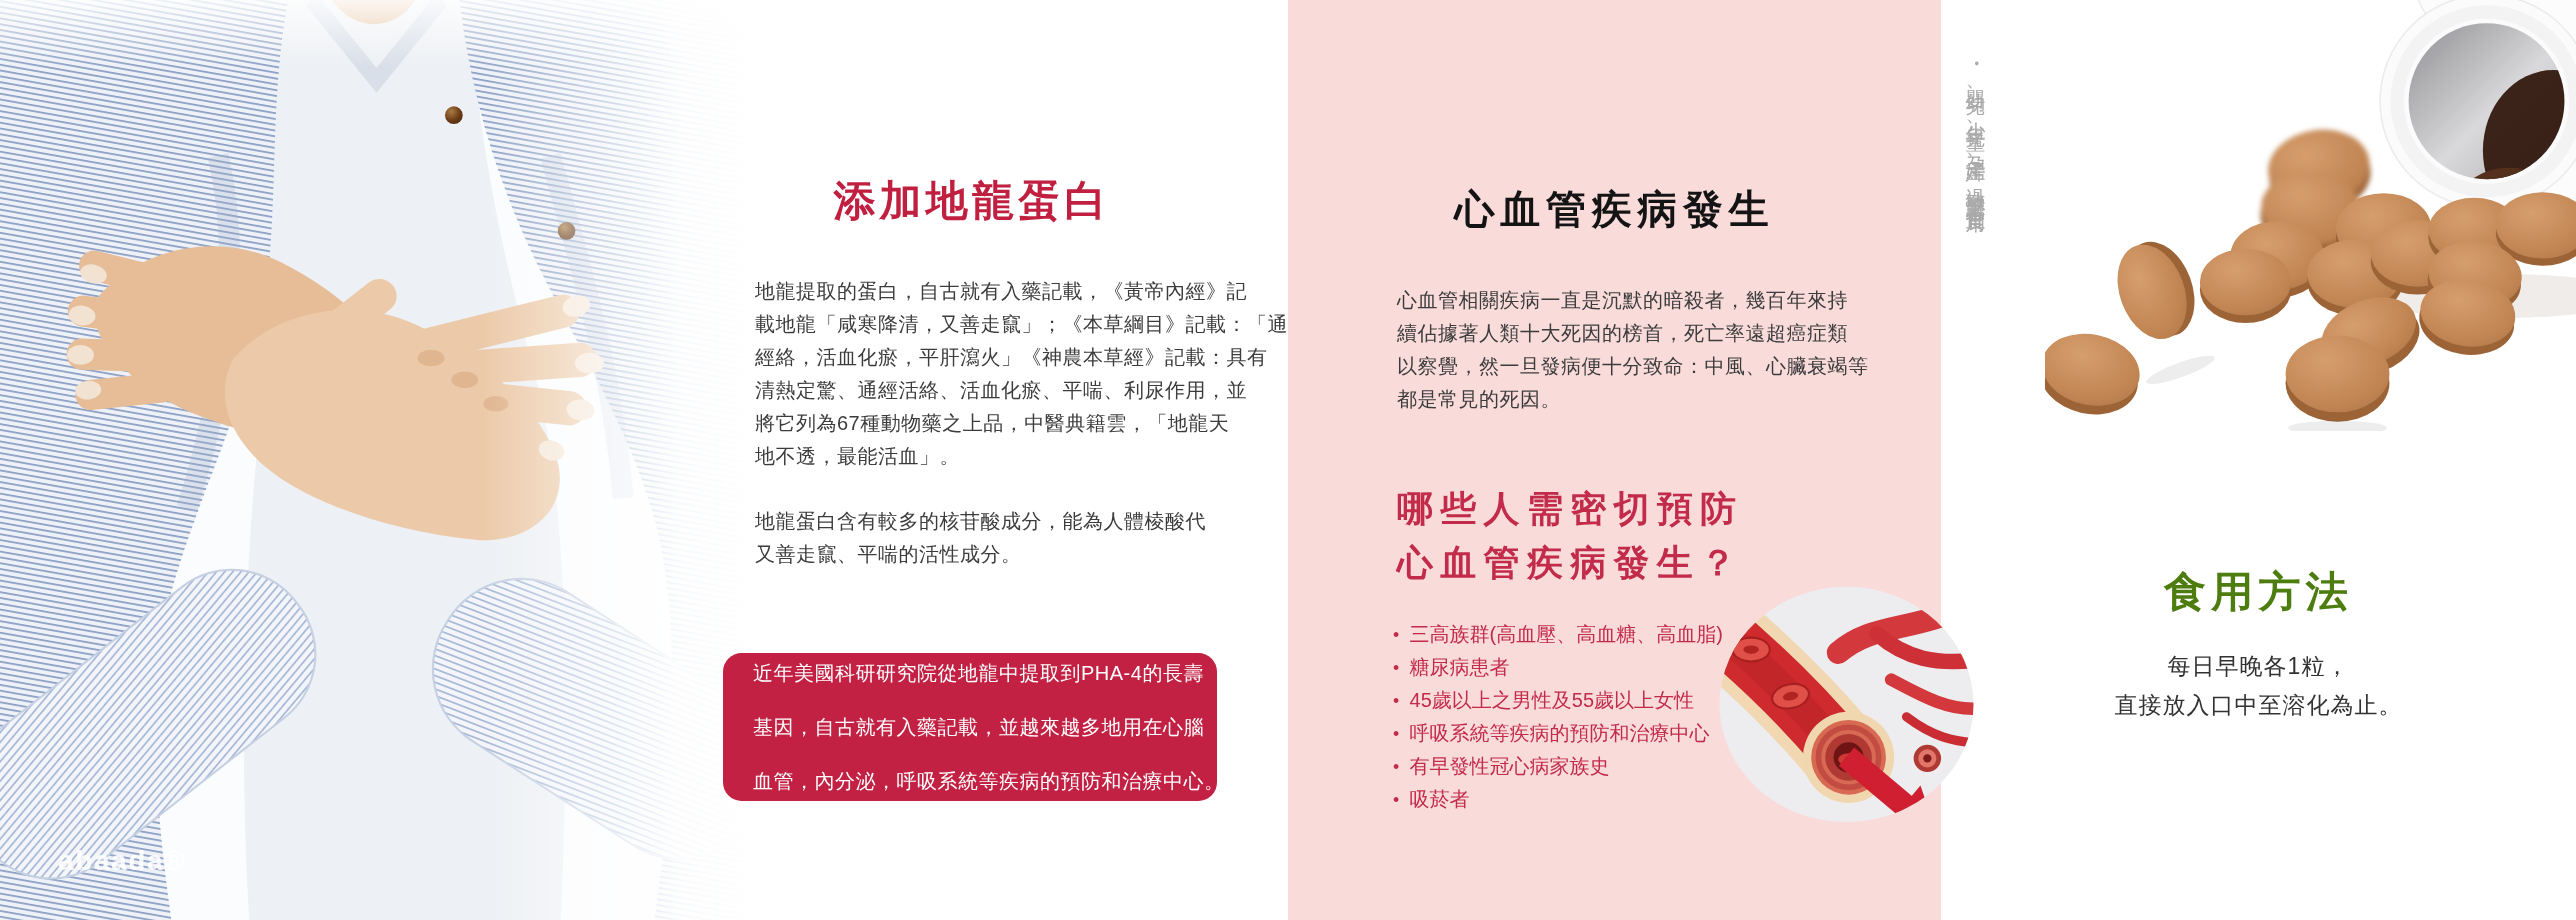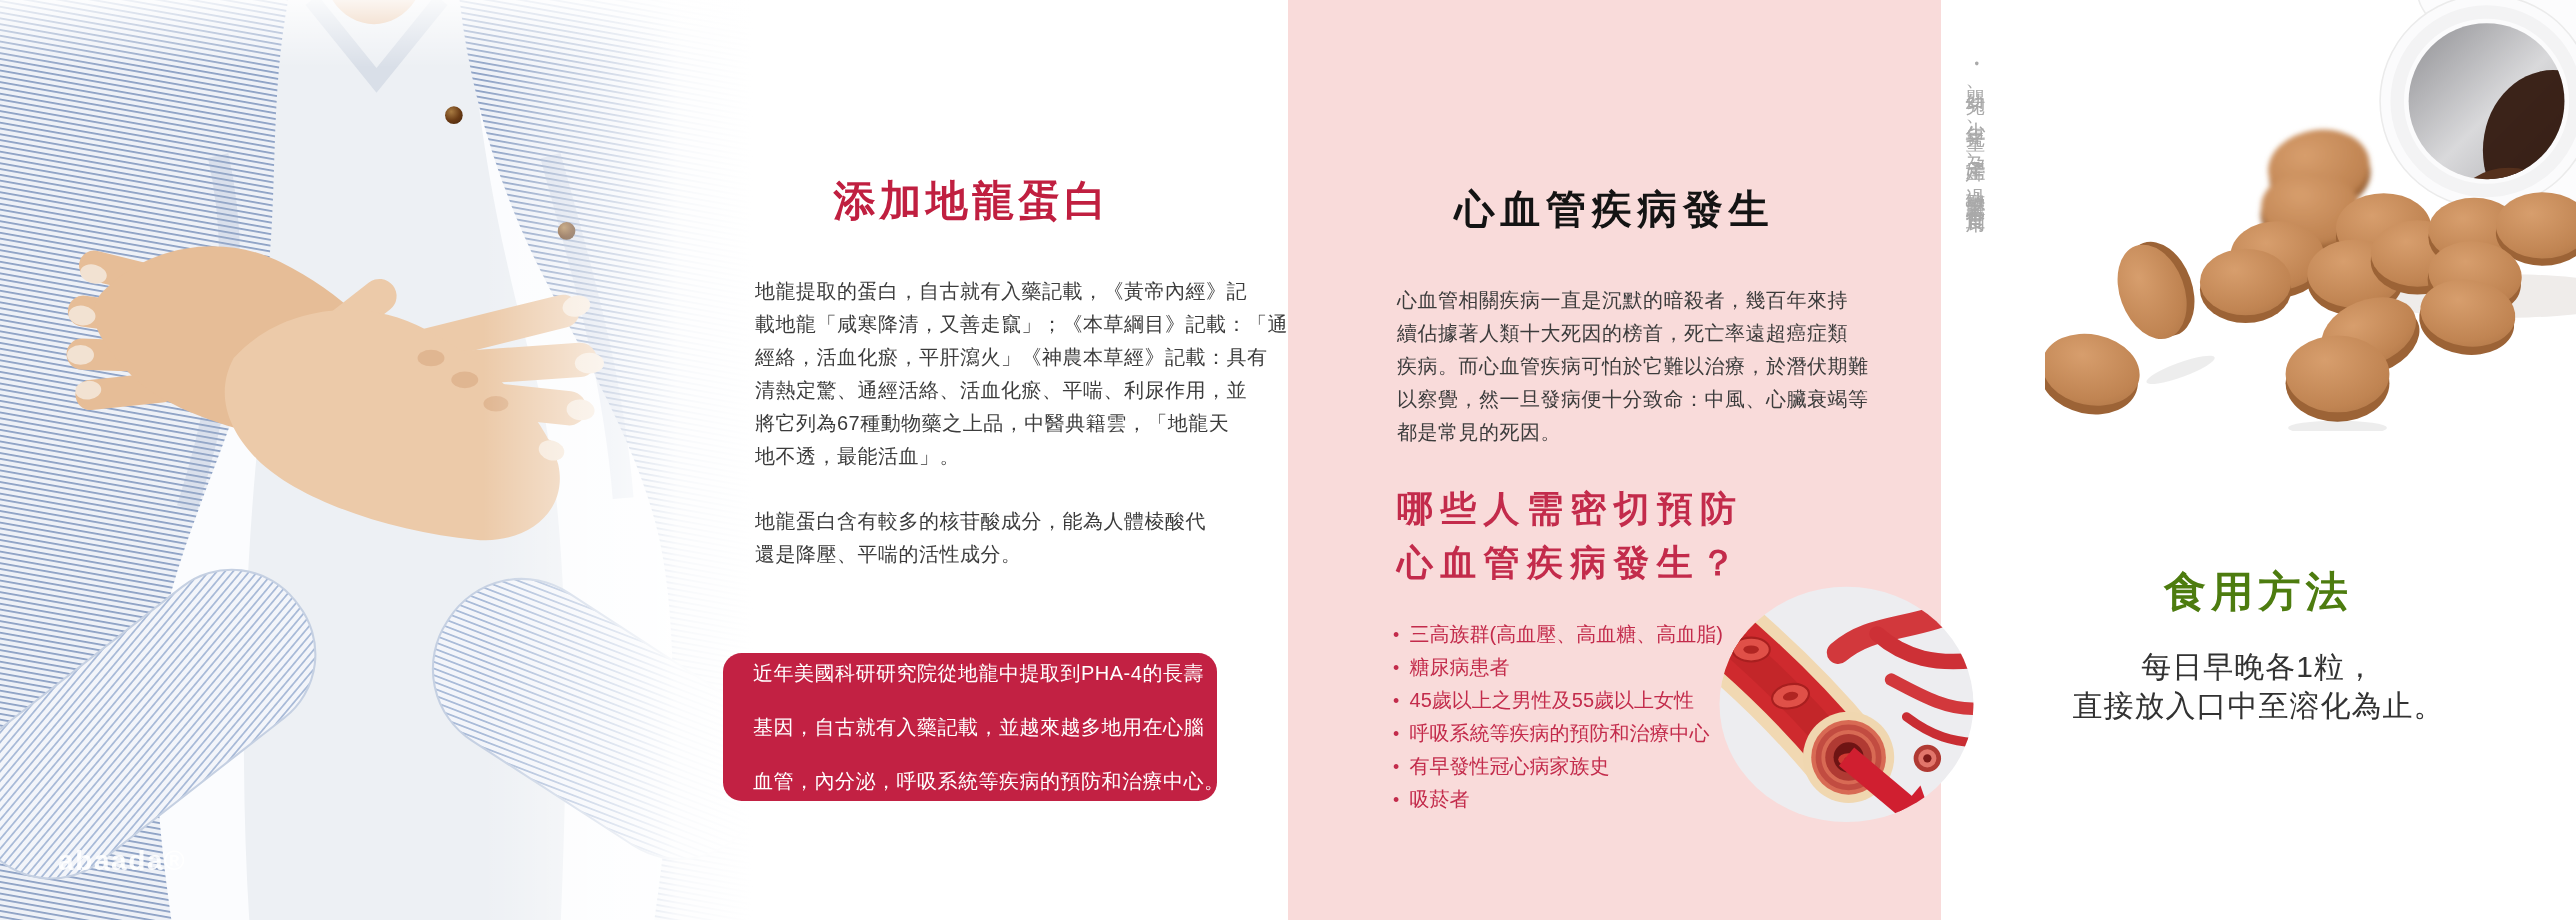--- a/index.html
+++ b/index.html
@@ -24,21 +24,21 @@
   #mid-para{left:1397px;top:284px;}
   #mid-heading{left:1397px;top:482px;font-size:36px;font-weight:bold;color:#c32b4b;line-height:54px;letter-spacing:7.3px;white-space:nowrap;}
   #mid-bullets{left:1393px;top:618px;}
   .brow{display:flex;align-items:baseline;height:33px;line-height:33px;font-size:20px;color:#c32b4b;white-space:nowrap;}
   .brow .dot{font-size:17.7px;margin-right:10.4px;}
 
   
   #vert-note{left:1963px;top:61px;height:478px;writing-mode:vertical-rl;text-orientation:mixed;font-size:20px;letter-spacing:3.1px;color:#a9a9a9;display:flex;align-items:center;}
   #vert-note .nb{font-size:13.5px;letter-spacing:0;margin-bottom:7.3px;}
   #right-title{left:2056px;top:564px;width:405px;text-align:center;font-size:42px;font-weight:bold;color:#4d7c0f;letter-spacing:5.2px;white-space:nowrap;}
-  #instructions{left:2061px;top:647px;width:395px;text-align:center;font-size:30px;color:#323232;line-height:39px;letter-spacing:1px;white-space:nowrap;}
+  #instructions{left:2061px;top:647px;width:395px;text-align:center;font-size:23px;color:#323232;line-height:39px;letter-spacing:1px;white-space:nowrap;}
 </style>
 </head>
 <body>
 
 <div class="abs" id="photo-panel">
 <svg width="753" height="920" viewBox="0 0 1450 1773" preserveAspectRatio="none">
   <defs>
     <pattern id="stripeA" width="11" height="11" patternUnits="userSpaceOnUse" patternTransform="rotate(100)">
       <rect width="11" height="11" fill="#eef1f7"></rect>
       <rect width="3.4" height="11" fill="#8ba0c4"></rect>
@@ -134,37 +134,36 @@
   <div>地龍提取的蛋白，自古就有入藥記載，《黃帝內經》記</div>
   <div>載地龍「咸寒降清，又善走竄」；《本草綱目》記載：「通</div>
   <div>經絡，活血化瘀，平肝瀉火」《神農本草經》記載：具有</div>
   <div>清熱定驚、通經活絡、活血化瘀、平喘、利尿作用，並</div>
   <div>將它列為67種動物藥之上品，中醫典籍雲，「地龍天</div>
   <div>地不透，最能活血」。</div>
 </div>
 
 <div class="abs bodytext" id="left-para2">
   <div>地龍蛋白含有較多的核苷酸成分，能為人體棱酸代</div>
-  <div>還是降壓、平喘的活性成分。</div>
+  <div>又善走竄、平喘的活性成分。</div>
 </div>
 
 <div class="abs" id="highlight-box">
   <div>近年美國科研研究院從地龍中提取到PHA-4的長壽</div>
   <div>基因，自古就有入藥記載，並越來越多地用在心腦</div>
   <div>血管，內分泌，呼吸系統等疾病的預防和治療中心。</div>
 </div>
 
 <div class="abs" id="pink-panel"></div>
 
 <div class="abs" id="mid-title">心血管疾病發生</div>
 
 <div class="abs bodytext" id="mid-para">
   <div>心血管相關疾病一直是沉默的暗殺者，幾百年來持</div>
   <div>續佔據著人類十大死因的榜首，死亡率遠超癌症類</div>
-  <div>疾病。而心血管疾病可怕於它難以治療，於潛伏期難</div>
   <div>以察覺，然一旦發病便十分致命：中風、心臟衰竭等</div>
   <div>都是常見的死因。</div>
 </div>
 
 <div class="abs" id="mid-heading">
   <div>哪些人需密切預防</div>
   <div>心血管疾病發生？</div>
 </div>
 
 <div class="abs" id="mid-bullets">

